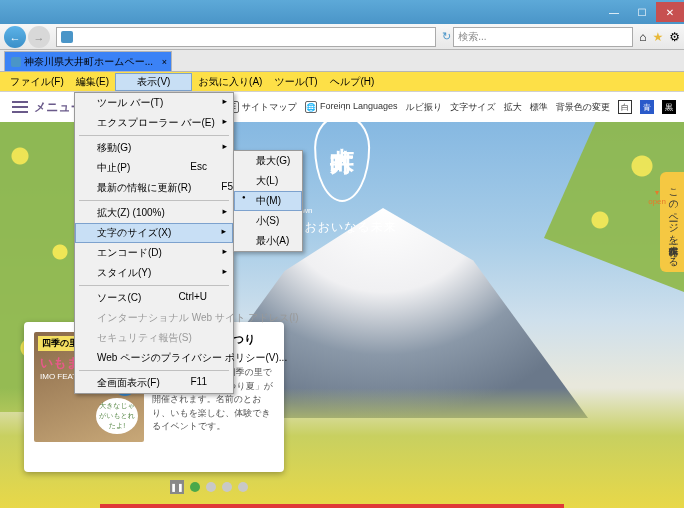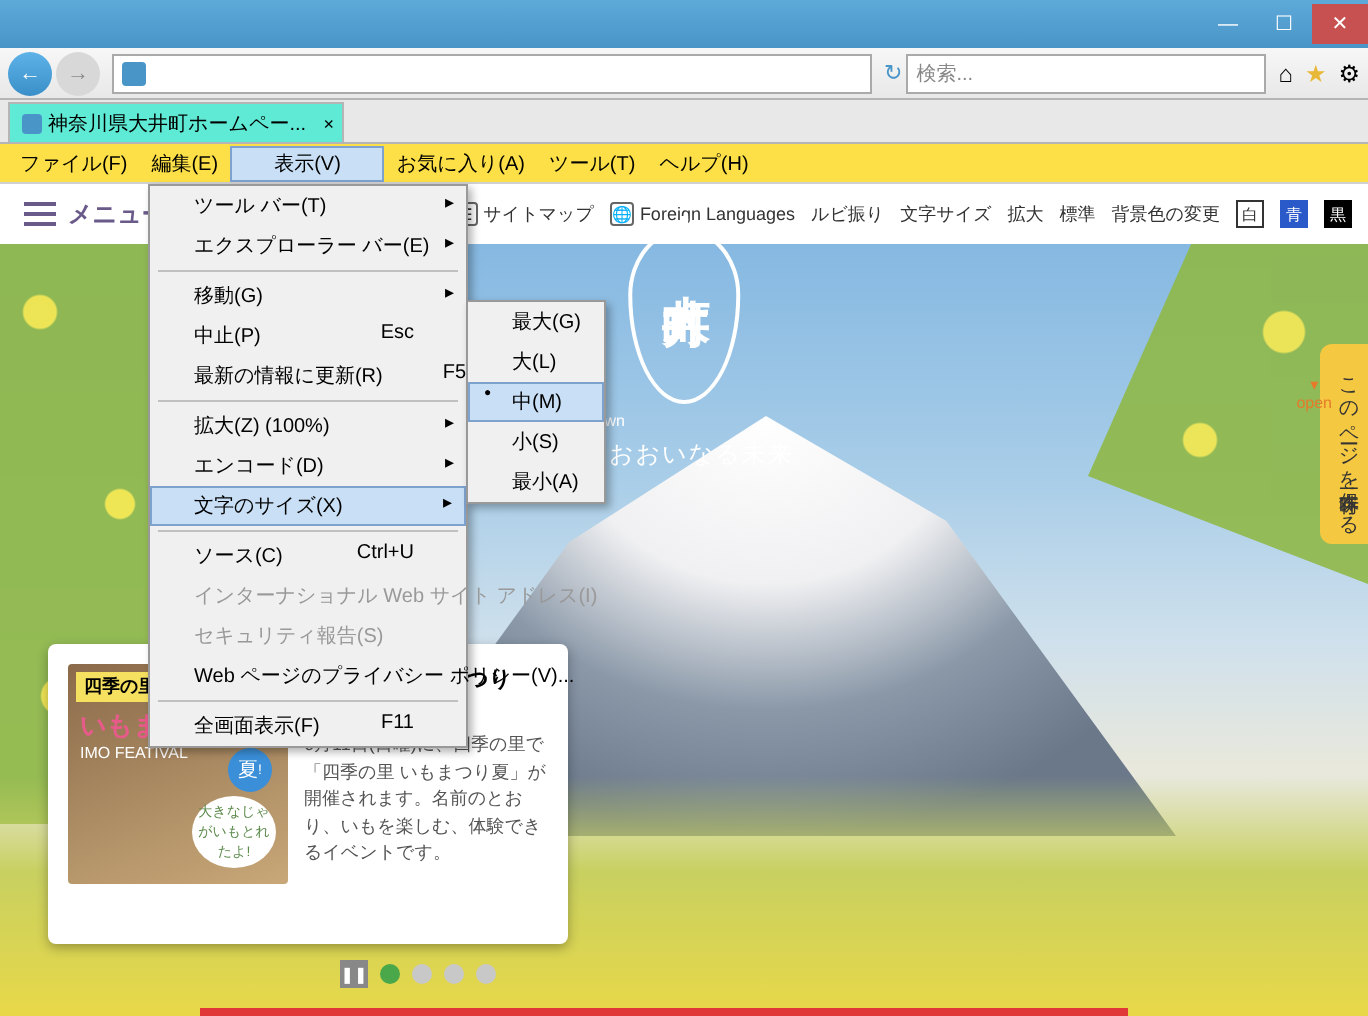--- a/index.html
+++ b/index.html
@@ -11,21 +11,21 @@
 .win-close { background: #c75050; }
 
 .navbar { height: 26px; background: linear-gradient(#f7f7f7,#e8e8e8); border-bottom: 1px solid #b5b5b5; display: flex; align-items: center; padding: 0 4px; gap: 2px; }
 .nav-arrow { width: 22px; height: 22px; border-radius: 50%; display: flex; align-items: center; justify-content: center; font-size: 11px; }
 .nav-back { background: linear-gradient(#5db3e8,#3a8fc8); color: #fff; }
 .nav-fwd { background: #d8d8d8; color: #888; }
 .url-bar { flex: 1; height: 20px; background: #fff; border: 1px solid #aaa; margin: 0 4px; display: flex; align-items: center; padding: 0 4px; font-size: 10px; color: #555; }
 .search-bar { width: 180px; height: 20px; background: #fff; border: 1px solid #aaa; padding: 0 4px; font-size: 10px; color: #888; display: flex; align-items: center; }
 
 .tabbar { height: 22px; background: #e8e8e8; border-bottom: 1px solid #b5b5b5; display: flex; align-items: flex-end; padding-left: 4px; }
-.tab { background: #5eead4; border: 1px solid #b5b5b5; border-bottom: none; padding: 2px 18px 2px 6px; font-size: 10px; height: 20px; display: flex; align-items: center; gap: 3px; position: relative; }
+.tab { background: #3b82f6; border: 1px solid #b5b5b5; border-bottom: none; padding: 2px 18px 2px 6px; font-size: 10px; height: 20px; display: flex; align-items: center; gap: 3px; position: relative; }
 .tab-icon { width: 10px; height: 10px; background: #4a95c8; border-radius: 2px; }
 
 .menubar { height: 20px; background: #fde047; border-bottom: 1px solid #d0d0d0; display: flex; align-items: center; padding-left: 4px; font-size: 10px; }
 .menu-item { padding: 2px 6px; cursor: default; }
 .menu-item.active { background: #c8dff5; border: 1px solid #7da2ce; padding: 1px 21px; }
 
 .dropdown { position: absolute; background: #f0f0f0; border: 1px solid #999; box-shadow: 2px 2px 4px rgba(0,0,0,.3); font-size: 10px; z-index: 100; }
 .dd-item { padding: 3px 26px 3px 22px; white-space: nowrap; display: flex; justify-content: space-between; gap: 30px; position: relative; }
 .dd-item.hover { background: #c8dff5; border: 1px solid #7da2ce; padding: 2px 25px 2px 21px; }
 .dd-item.disabled { color: #999; }
@@ -44,21 +44,21 @@
 .flowers-right { position: absolute; top: 20px; right: 0; width: 140px; height: 180px; background: radial-gradient(circle at 70% 30%, #f5e84a 10px, transparent 11px), radial-gradient(circle at 40% 60%, #f5e84a 8px, transparent 9px), #8fb848; opacity: .9; clip-path: polygon(40% 0, 100% 0, 100% 100%, 0 70%); }
 
 .logo-area { position: absolute; top: 22px; left: 50%; transform: translateX(-50%); text-align: left; color: #fff; }
 .logo-gourd { width: 56px; height: 88px; margin: 0 auto 4px; border: 2.5px solid #fff; border-radius: 50% 50% 50% 50% / 38% 38% 62% 62%; position: relative; }
 .logo-gourd::before { content: ""; position: absolute; top: -8px; left: 50%; transform: translateX(-50%); width: 4px; height: 8px; background: #fff; }
 .logo-text-main { font-size: 24px; font-weight: bold; position: absolute; top: 12px; left: 0; right: 0; writing-mode: vertical-rl; margin: 0 auto; width: min-content; letter-spacing: 2px; }
 .logo-sub { font-size: 8px; }
 .logo-tagline { font-size: 12px; margin-top: 4px; letter-spacing: 1px; }
 
 .topnav { position: absolute; top: 0; right: 0; height: 30px; background: #fff; display: flex; align-items: center; padding: 0 8px; gap: 8px; font-size: 9px; color: #333; }
-.tn-item { display: flex; align-items: center; gap: 3px; }
+.tn-item { display: flex; align-items: flex-start; gap: 3px; }
 .tn-icon { width: 12px; height: 12px; border: 1px solid #666; border-radius: 2px; display: flex; align-items: center; justify-content: center; font-size: 8px; }
 .color-box { width: 14px; height: 14px; display: flex; align-items: center; justify-content: center; font-size: 8px; }
 .cb-white { background: #fff; border: 1px solid #333; }
 .cb-blue { background: #2a5aca; color: #fff; }
 .cb-black { background: #000; color: #fff; }
 
 .menu-btn { position: absolute; top: 0; left: 0; height: 30px; background: #fff; display: flex; align-items: center; gap: 6px; padding: 0 12px; font-size: 12px; color: #6a5a8a; font-weight: bold; }
 .hamburger { width: 16px; height: 12px; display: flex; flex-direction: column; justify-content: space-between; }
 .hamburger span { height: 2px; background: #6a5a8a; }
 
@@ -222,26 +222,29 @@
       <span>Esc</span>
     </div>
   <div class="dd-item">
       <span>最新の情報に更新(R)</span>
       <span>F5</span>
     </div>
   <div class="dd-sep"></div>
   <div class="dd-item dd-arrow">
       <span>拡大(Z) (100%)</span>
     </div>
-  <div class="dd-item dd-arrow">
-      <span>エンコード(D)</span>
-    </div>
   <div class="dd-item dd-arrow hover">
       <span>文字のサイズ(X)</span>
     </div>
+  <div class="dd-item dd-arrow">
+      <span>エンコード(D)</span>
+    </div>
+  <div class="dd-item dd-arrow">
+      <span>スタイル(Y)</span>
+    </div>
   <div class="dd-sep"></div>
   <div class="dd-item">
       <span>ソース(C)</span>
       <span>Ctrl+U</span>
     </div>
   <div class="dd-item disabled">
       <span>インターナショナル Web サイト アドレス(I)</span>
     </div>
   <div class="dd-item disabled">
       <span>セキュリティ報告(S)</span>

